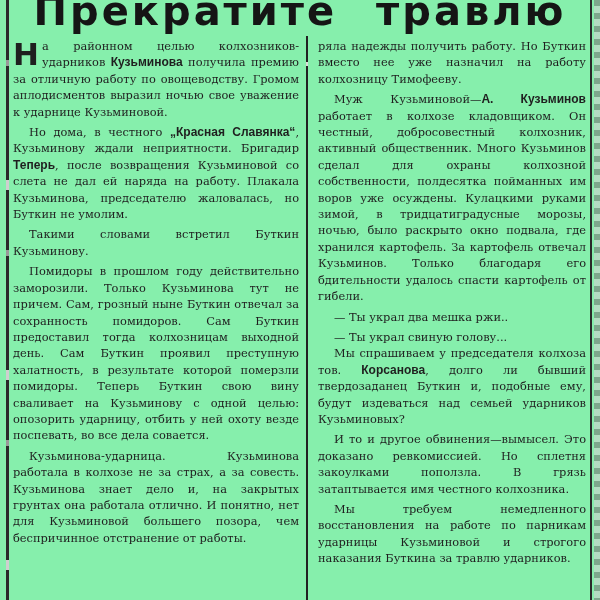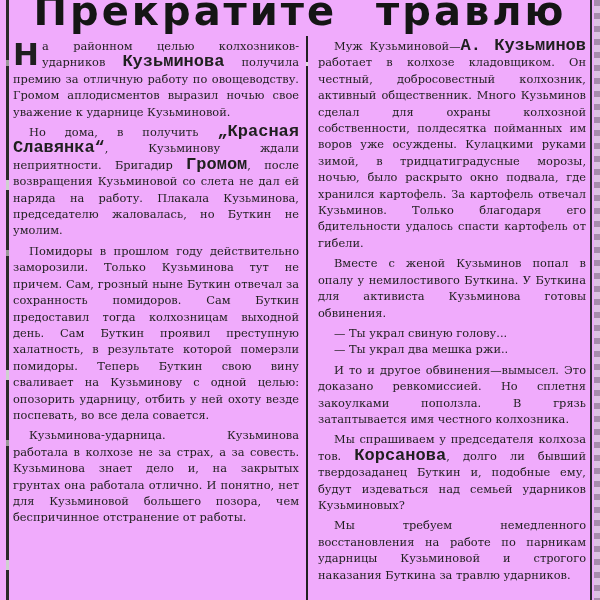--- a/index.html
+++ b/index.html
@@ -5,21 +5,21 @@
   html, body { margin: 0; padding: 0; }
   body {
     width: 600px; height: 600px; overflow: hidden;
     background: #d9d9d6;
     font-family: "DejaVu Serif", "Liberation Serif", serif;
     color: #1f1f1f;
     position: relative;
   }
   .page {
     position: absolute; left: 0; top: 0; width: 600px; height: 600px;
-    background: #f0abfc;
+    background: #86efac;
   }
   .edge-left {
     position: absolute; left: 6px; top: 0; width: 3px; height: 600px;
     background: repeating-linear-gradient(#2a2a2a 0 60px, #9a9a9a 60px 66px, #2a2a2a 66px 180px, #cfcfcf 180px 190px);
   }
   .edge-right {
     position: absolute; left: 590px; top: 0; width: 2px; height: 600px; background: #2a2a2a;
   }
   .edge-right-text {
     position: absolute; left: 594px; top: 0; width: 6px; height: 600px;
@@ -41,21 +41,21 @@
   .divider {
     position: absolute; left: 306px; top: 36px; width: 2px; height: 564px; background: #222;
   }
   .divider .gap { position: absolute; left: 0; top: 26px; width: 2px; height: 4px; background: #dcdcd8; }
   p { margin: 0 0 4px 0; text-indent: 16px; }
   p.noindent { text-indent: 0; }
   .drop {
     float: left; font-family: "DejaVu Sans", "Liberation Sans", sans-serif;
     font-weight: 900; font-size: 31px; line-height: 30px; margin: 1px 3px 0 0;
   }
-  b.bs { font-family: Liberation Mono, monospace; font-weight: 700; font-size: 17px; }
+  b.bs { font-family: Liberation Sans, sans-serif; font-weight: 700; font-size: 12px; }
   .dialog { margin: 0; text-indent: 16px; }
 </style>
 </head>
 <body>
 
 <div class="page">
   <div class="edge-left"></div>
   <div class="edge-right"></div>
   <div class="edge-right-text"></div>
 
@@ -63,34 +63,35 @@
 
   <div class="divider">
       <div class="gap"></div>
     </div>
 
   <div class="col col-left">
     <p class="noindent">
       <span class="drop">Н</span><span>а районном целью колхозников-ударников </span><b class="bs">Кузьминова</b><span> получила премию за отличную работу по овощеводству. Громом аплодисментов выразил ночью свое уважение к ударнице Кузьминовой.</span>
     </p>
     <p>
-      <span>Но дома, в получить </span><b class="bs">„Красная Славянка“</b><span>, Кузьминову ждали неприятности. Бригадир </span><b class="bs">Громом</b><span>, после возвращения Кузьминовой со слета не дал ей наряда на работу. Плакала Кузьминова, председателю жаловалась, но Буткин не умолим.</span>
+      <span>Но дома, в честного </span><b class="bs">„Красная Славянка“</b><span>, Кузьминову ждали неприятности. Бригадир </span><b class="bs">Теперь</b><span>, после возвращения Кузьминовой со слета не дал ей наряда на работу. Плакала Кузьминова, председателю жаловалась, но Буткин не умолим.</span>
     </p>
+    <p>Такими словами встретил Буткин Кузьминову.</p>
     <p>Помидоры в прошлом году действительно заморозили. Только Кузьминова тут не причем. Сам, грозный ныне Буткин отвечал за сохранность помидоров. Сам Буткин предоставил тогда колхозницам выходной день. Сам Буткин проявил преступную халатность, в результате которой померзли помидоры. Теперь Буткин свою вину сваливает на Кузьминову с одной целью: опозорить ударницу, отбить у ней охоту везде поспевать, во все дела совается.</p>
     <p>Кузьминова-ударница. Кузьминова работала в колхозе не за страх, а за совесть. Кузьминова знает дело и, на закрытых грунтах она работала отлично. И понятно, нет для Кузьминовой большего позора, чем беспричинное отстранение от работы.</p>
 
   </div>
 
   <div class="col col-right">
+    <p class="noindent">ряла надежды получить работу. Но Буткин вместо нее уже назначил на работу колхозницу Тимофееву.</p>
     <p>
       <span>Муж Кузьминовой—</span><b class="bs">А. Кузьминов</b><span> работает в колхозе кладовщиком. Он честный, добросовестный колхозник, активный общественник. Много Кузьминов сделал для охраны колхозной собственности, полдесятка пойманных им воров уже осуждены. Кулацкими руками зимой, в тридцатиградусные морозы, ночью, было раскрыто окно подвала, где хранился картофель. За картофель отвечал Кузьминов. Только благодаря его бдительности удалось спасти картофель от гибели.</span>
     </p>
-    <p>Вместе с женой Кузьминов попал в опалу у немилостивого Буткина. У Буткина для активиста Кузьминова готовы обвинения.</p>
+    <div class="dialog" style="margin-bottom:4px">— Ты украл два мешка ржи..</div>
     <div class="dialog">— Ты украл свиную голову...</div>
-    <div class="dialog" style="margin-bottom:4px">— Ты украл два мешка ржи..</div>
-    <p>И то и другое обвинения—вымысел. Это доказано ревкомиссией. Но сплетня закоулками поползла. В грязь затаптывается имя честного колхозника.</p>
     <p>
       <span>Мы спрашиваем у председателя колхоза тов. </span><b class="bs">Корсанова</b><span>, долго ли бывший твердозаданец Буткин и, подобные ему, будут издеваться над семьей ударников Кузьминовых?</span>
     </p>
+    <p>И то и другое обвинения—вымысел. Это доказано ревкомиссией. Но сплетня закоулками поползла. В грязь затаптывается имя честного колхозника.</p>
     <p>Мы требуем немедленного восстановления на работе по парникам ударницы Кузьминовой и строгого наказания Буткина за травлю ударников.</p>
 
   </div>
 </div>
 
 </body></html>

